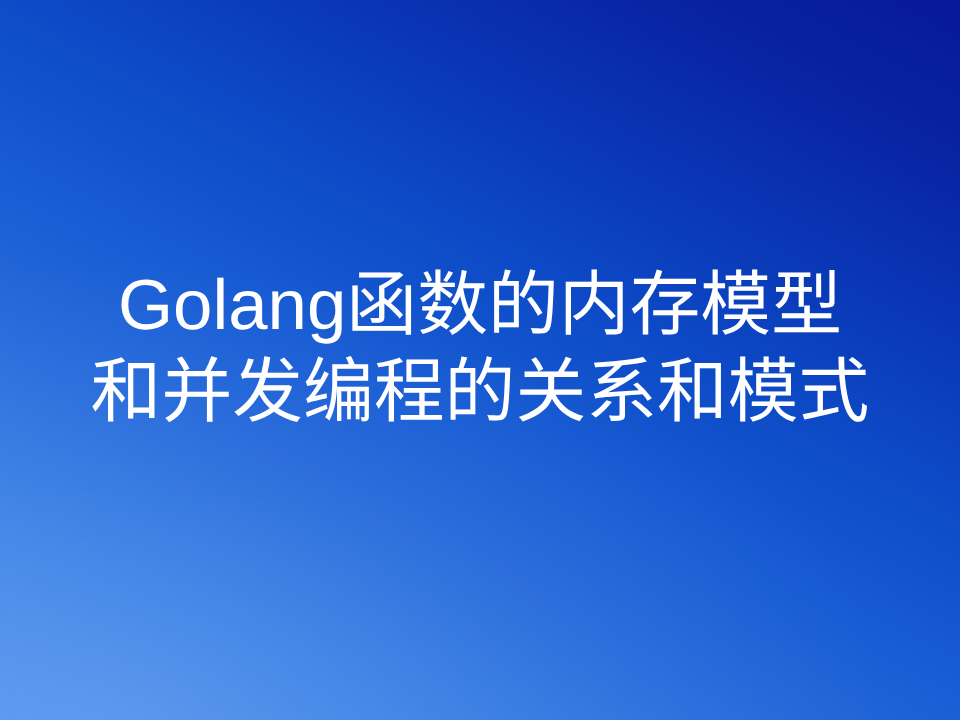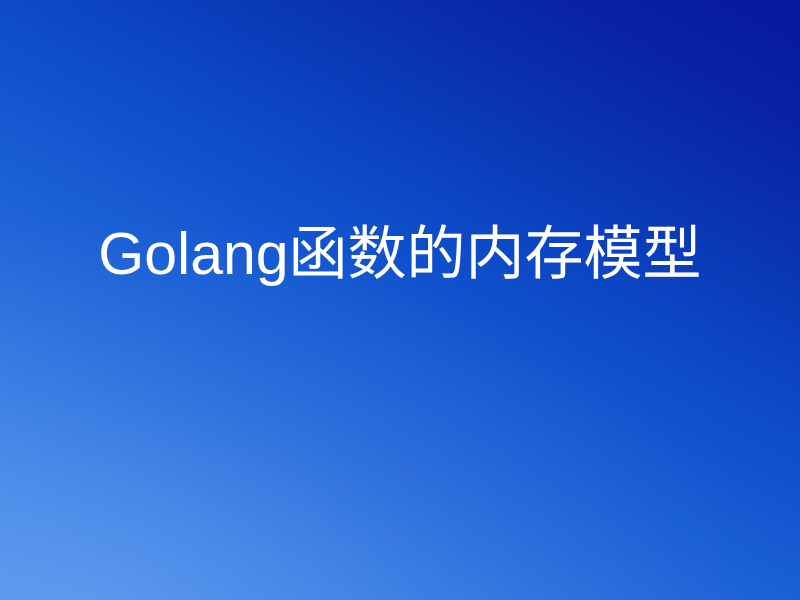--- a/index.html
+++ b/index.html
@@ -73,15 +73,16 @@
 </style>
 </head>
 <body>
 
 <div class="poster">
 
   <div class="poster-sheen"></div>
 
   <div class="title-block">
     <span class="title-line">Golang函数的内存模型</span>
+    <span class="title-line">和并发编程的关系和模式</span>
   </div>
 
 </div>
 
 </body></html>

